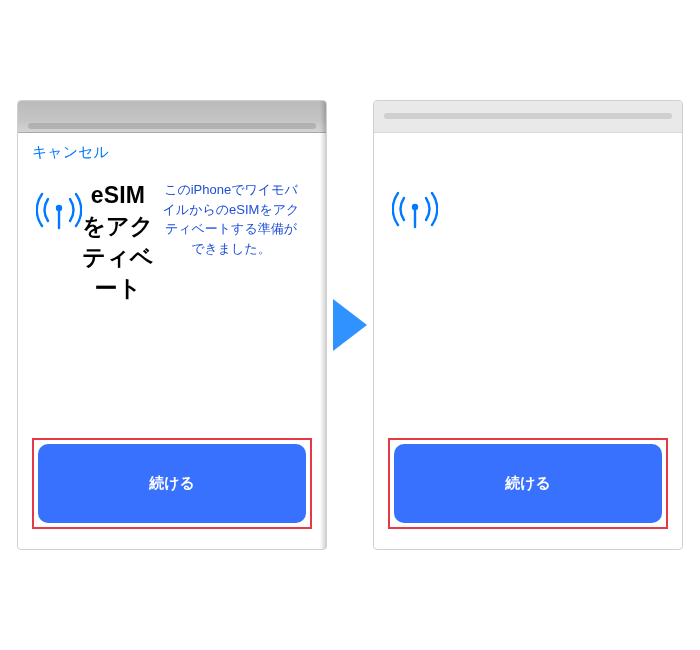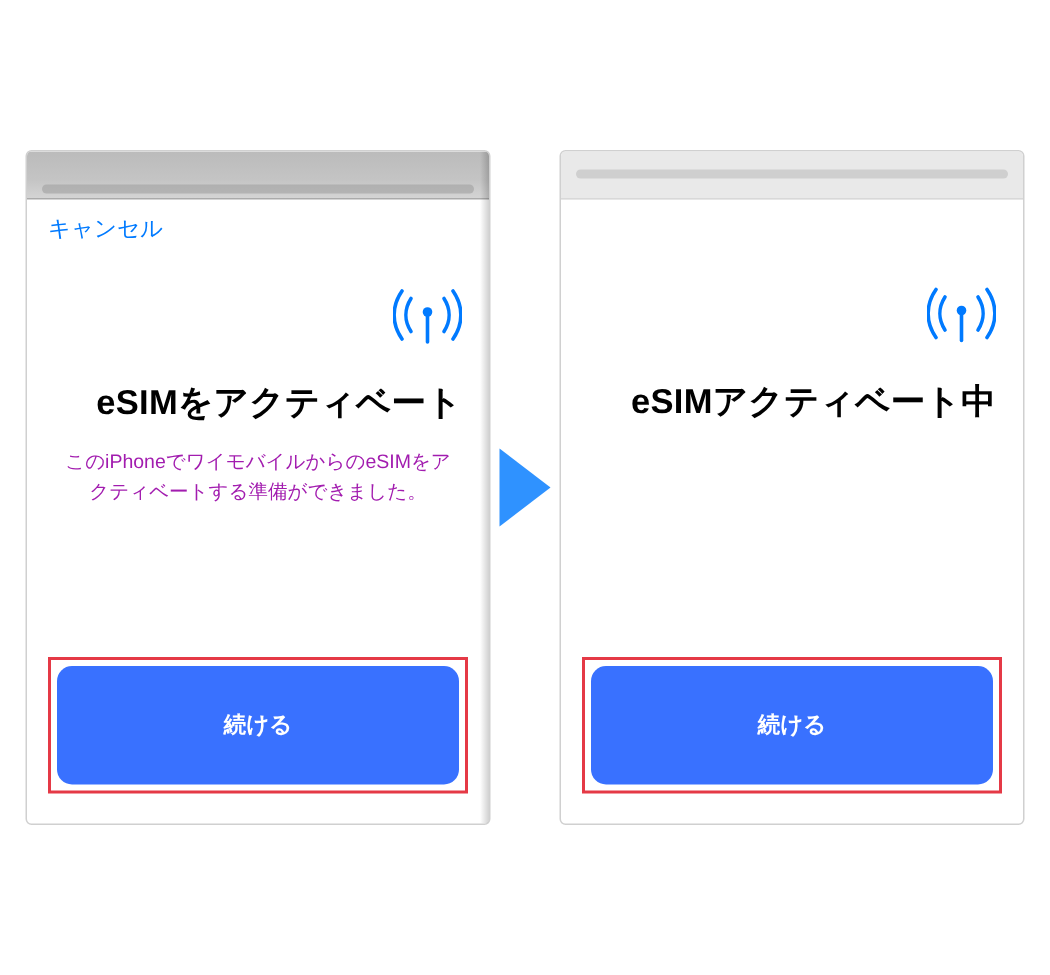--- a/index.html
+++ b/index.html
@@ -61,42 +61,42 @@
     }
     .cancel-link {
       color: #007aff;
       font-size: 15px;
       cursor: pointer;
       display: inline-block;
     }
     .content {
       flex: 1;
       display: flex;
-      flex-direction: column;
-      align-items: flex-end;
+      flex-direction: row;
+      align-items: flex-start;
       padding: 18px 18px 0 18px;
       text-align: center;
     }
     .icon-wrap {
       margin-top: 10px;
       margin-bottom: 18px;
       color: #007aff;
     }
     .title {
       font-size: 23px;
       font-weight: 700;
       line-height: 1.35;
       color: #000;
       margin-bottom: 14px;
       letter-spacing: 0.2px;
     }
     .desc {
       font-size: 13px;
       line-height: 1.5;
-      color: #a21caf;
+      color: #1d4ed8;
       padding: 0 6px;
     }
     .bottom {
       padding: 10px 14px 20px 14px;
     }
     .highlight-box {
       border: 2px solid #e53946;
       padding: 4px;
     }
     .primary-btn {
@@ -160,20 +160,19 @@
     <div class="icon-wrap">
       <svg width="46" height="40" viewBox="0 0 46 40" fill="none" stroke="#007aff" stroke-width="2.4" stroke-linecap="round">
         <path d="M6 4 C -1 14, -1 26, 6 36"></path>
         <path d="M12 9 C 7.5 16, 7.5 24, 12 31"></path>
         <path d="M40 4 C 47 14, 47 26, 40 36"></path>
         <path d="M34 9 C 38.5 16, 38.5 24, 34 31"></path>
         <circle cx="23" cy="18" r="3.2" fill="#007aff" stroke="none"></circle>
         <line x1="23" y1="21" x2="23" y2="38"></line>
       </svg>
     </div>
-    <div class="title">eSIMアクティベート中</div>
   </div>
   <div class="bottom">
     <div class="highlight-box">
       <button class="primary-btn">続ける</button>
     </div>
   </div>
 </div>
 
 </body></html>

